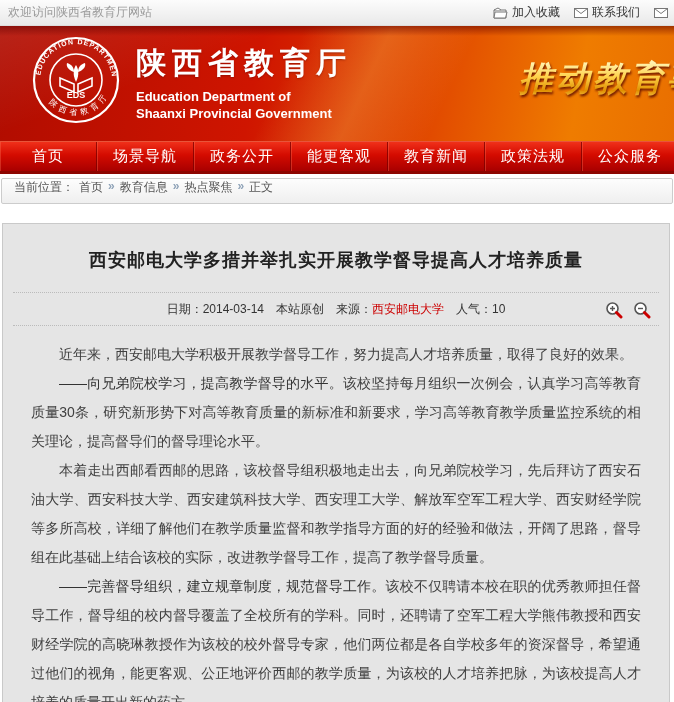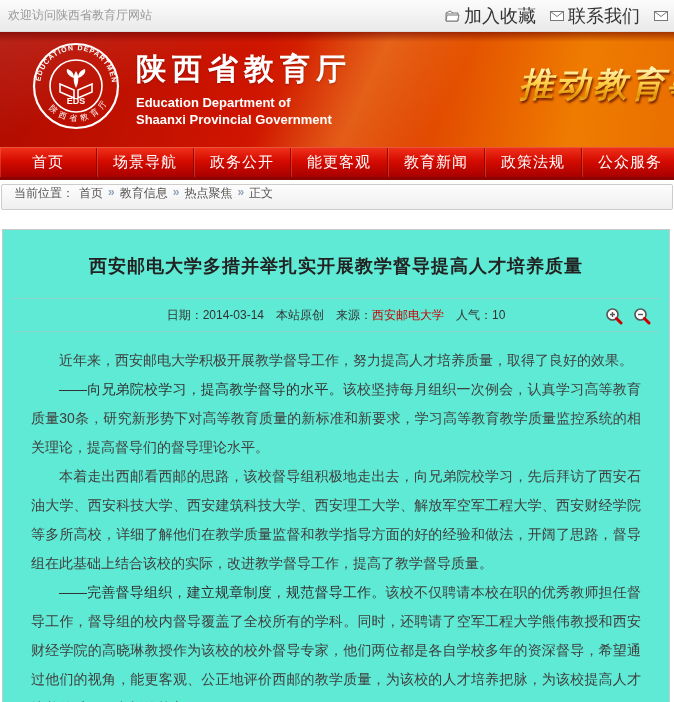--- a/index.html
+++ b/index.html
@@ -1,24 +1,24 @@
 <!DOCTYPE html>
 <html><head>
 <meta charset="utf-8">
 <style>
   * { margin:0; padding:0; box-sizing:border-box; }
   html,body { width:674px; height:702px; overflow:hidden; background:#fff;
     font-family:"Liberation Sans","DejaVu Sans",sans-serif; }
 
   
-  .topbar { height:32px; background:linear-gradient(#fcfcfc,#e9e9e9);
+  .topbar { height:26px; background:linear-gradient(#fcfcfc,#e9e9e9);
     border-bottom:1px solid #ddd; display:flex; align-items:center;
     justify-content:space-between; padding:0 6px 0 8px; }
   .topbar .welcome { color:#999; font-size:12px; }
-  .topbar .links { display:flex; align-items:center; gap:14px; color:#333; font-size:18px; }
+  .topbar .links { display:flex; align-items:center; gap:14px; color:#333; font-size:12px; }
   .toplink { display:flex; align-items:center; gap:4px; cursor:pointer; color:#333; text-decoration:none; }
   .toplink svg { display:block; }
 
   
   .banner { position:relative; height:115px; overflow:hidden;
     background:
       linear-gradient(180deg, rgba(100,0,0,.55) 0px, rgba(100,0,0,0) 10px),
       linear-gradient(115deg, rgba(255,255,255,0) 42%, rgba(255,210,90,.28) 54%, rgba(255,255,255,0) 66%),
       linear-gradient(160deg, rgba(255,255,255,.10) 0%, rgba(255,255,255,0) 30%),
       linear-gradient(100deg, #b00c00 0%, #cf1500 38%, #e04400 62%, #ef7c00 85%, #e96f00 100%); }
@@ -41,21 +41,21 @@
     border-right:1px solid rgba(120,0,0,.75); box-shadow:1px 0 0 rgba(255,120,90,.35) inset; cursor:pointer; }
 
   
   .crumbbar { margin:4px 1px 0 1px; height:26px; background:linear-gradient(#fdfdfd,#efefef);
     border:1px solid #ccc; border-radius:2px; display:flex; align-items:flex-start;
     padding:0 12px; font-size:12px; color:#555; gap:5px; }
   .crumbbar a { color:#555; text-decoration:none; cursor:pointer; }
   .crumb-sep { color:#8fa3b8; font-weight:bold; }
 
   
-  .article-box { margin:19px 4px 0 2px; border:1px solid #c9c9c9; background:#5eead4;
+  .article-box { margin:19px 4px 0 2px; border:1px solid #c9c9c9; background:#e5e5e5;
     height:480px; padding:0 0 10px 0; }
   .article-title { text-align:center; font-size:18px; font-weight:bold; color:#222;
     letter-spacing:1px; padding:24px 20px 20px 20px; }
   .meta-row { position:relative; border-top:1px dotted #bbb; border-bottom:1px dotted #bbb;
     margin:0 10px; height:34px; display:flex; align-items:center; justify-content:center;
     font-size:12px; color:#333; gap:12px; }
   .meta-row .src { color:#c00; }
   .zoom-tools { position:absolute; right:8px; top:8px; display:flex; gap:10px; }
   .zoom-tools span { cursor:pointer; display:block; }
 

